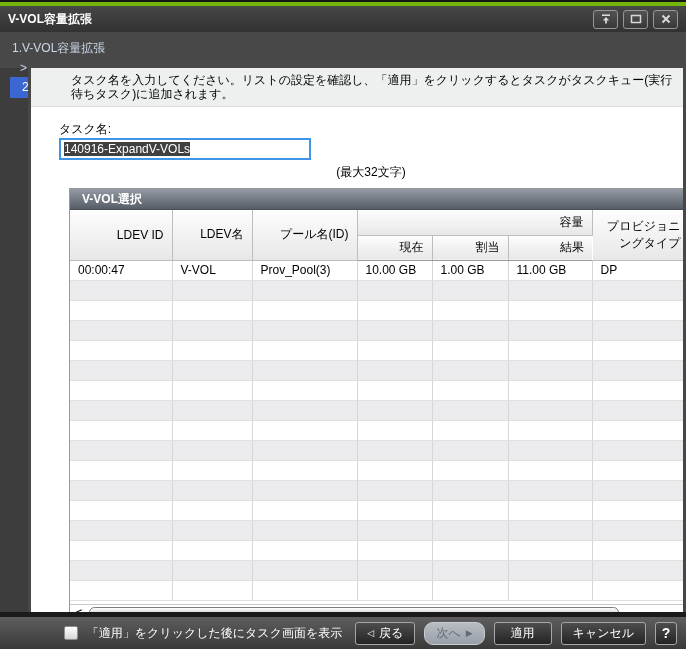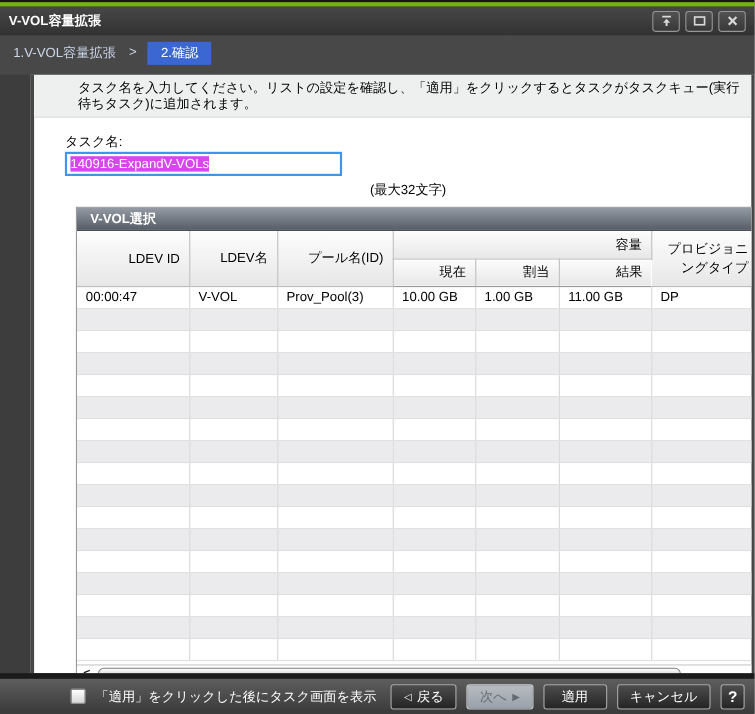--- a/index.html
+++ b/index.html
@@ -22,20 +22,21 @@
   }
   .winbtns { margin-left:auto; display:flex; gap:5px; }
   .winbtn {
     width:25px; height:19px; border:1px solid #969696; border-radius:3px;
     background:linear-gradient(#525252,#383838);
     display:flex; align-items:center; justify-content:center; cursor:default;
   }
   .crumbrow {
     height:36px; background:#484848; display:flex; align-items:flex-start;
     padding:6px 10px 0 10px;
+    flex-direction:column;
   }
   .crumb1 { color:#ccd7ea; padding:2px 2px; }
   .crumbsep { color:#ccd7ea; margin:2px 10px; }
   .crumb2 {
     background:#3a67d2; color:#fff; font-weight:normal;
     padding:2px 12px;
   }
 
   
   .body {
@@ -46,21 +47,21 @@
     background:#eef0ef; border-bottom:1px solid #dcdcdc;
     padding:5px 10px 5px 40px; line-height:14px;
   }
   .taskrow { display:flex; margin:10px 0 0 28px;flex-direction:column; }
   .tasklabel { width:100px; padding-top:4px; }
   .inputcol { }
   .textinput {
     width:252px; height:22px; border:2px solid #3e96ea; background:#fff;
     padding:2px 3px; line-height:15px; overflow:hidden; white-space:nowrap;
   }
-  .textinput .sel { background:#d946ef; color:#fff; }
+  .textinput .sel { background:#404040; color:#fff; }
   .hint { margin-top:4px;text-align:center; }
 
   
   .tablewrap { margin:7px 0 0 38px; width:629px; border:1px solid #9a9a9a; background:#fff; }
   .tabletitle {
     height:21px; background:linear-gradient(#949aa4,#575d66);
     border-bottom:1px solid #4a4f57;
     color:#fff; font-weight:bold; padding:3px 12px; line-height:15px;
   }
   table { border-collapse:collapse; table-layout:fixed; width:627px; }
@@ -115,21 +116,21 @@
   .btn {
     height:23px; min-width:58px; padding:0 11px;
     border:1px solid #a6a6a6; border-radius:3px;
     background:linear-gradient(#4d4d4d,#242424);
     color:#fff; display:flex; align-items:center; justify-content:center; gap:5px;
     cursor:default;
   }
   .btn .tri { font-size:9px; line-height:9px; }
   .btn.disabled {
     background:linear-gradient(#b7bcc2,#99a0a8);
-    border-color:#c8ccd1; color:#636a72;
+    border-color:#c8ccd1; color:#636a72;border-radius:9px;
   }
   .btn.help { min-width:22px; width:22px; padding:0; font-weight:bold; font-size:14px; }
 </style>
 </head>
 <body>
 
 <div class="dialog">
 
   <div class="topline"></div>
   <div class="greenbar"></div>

